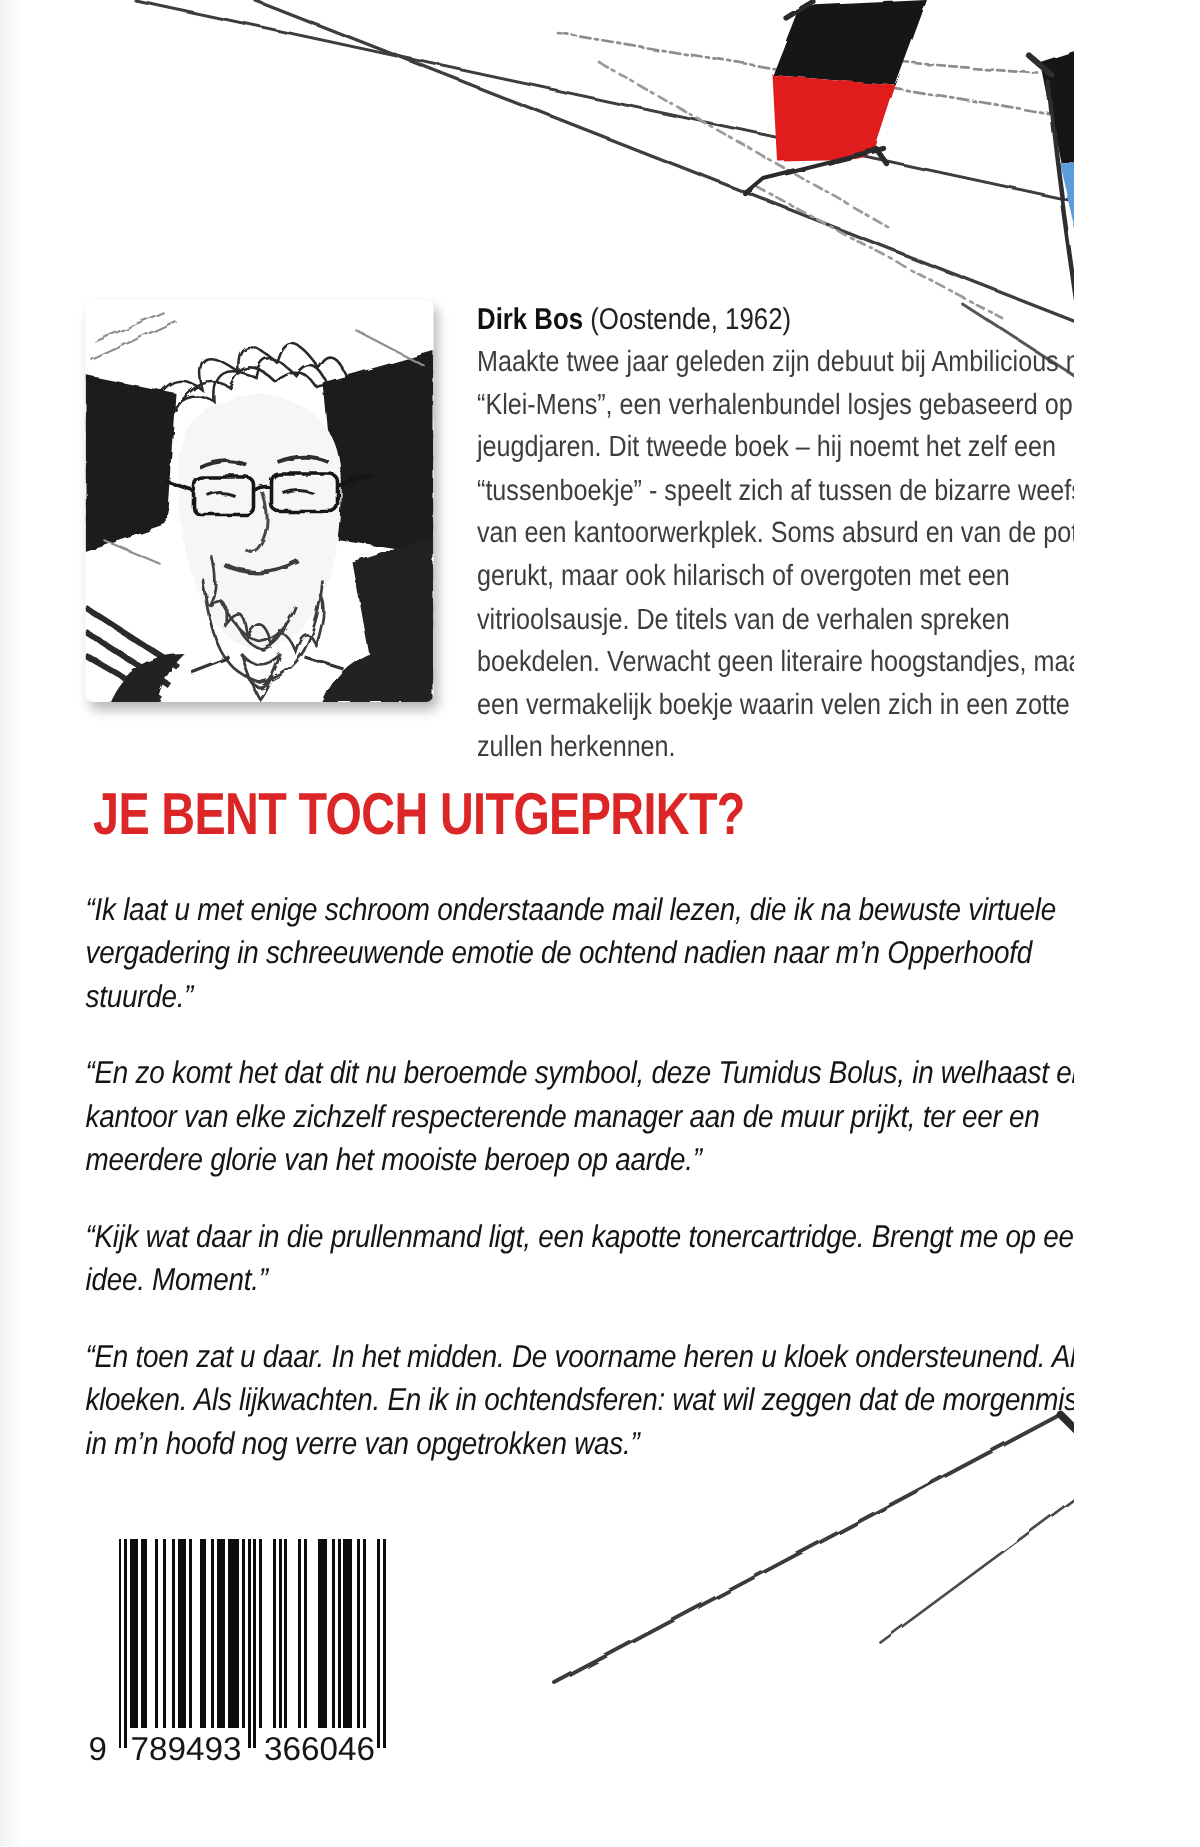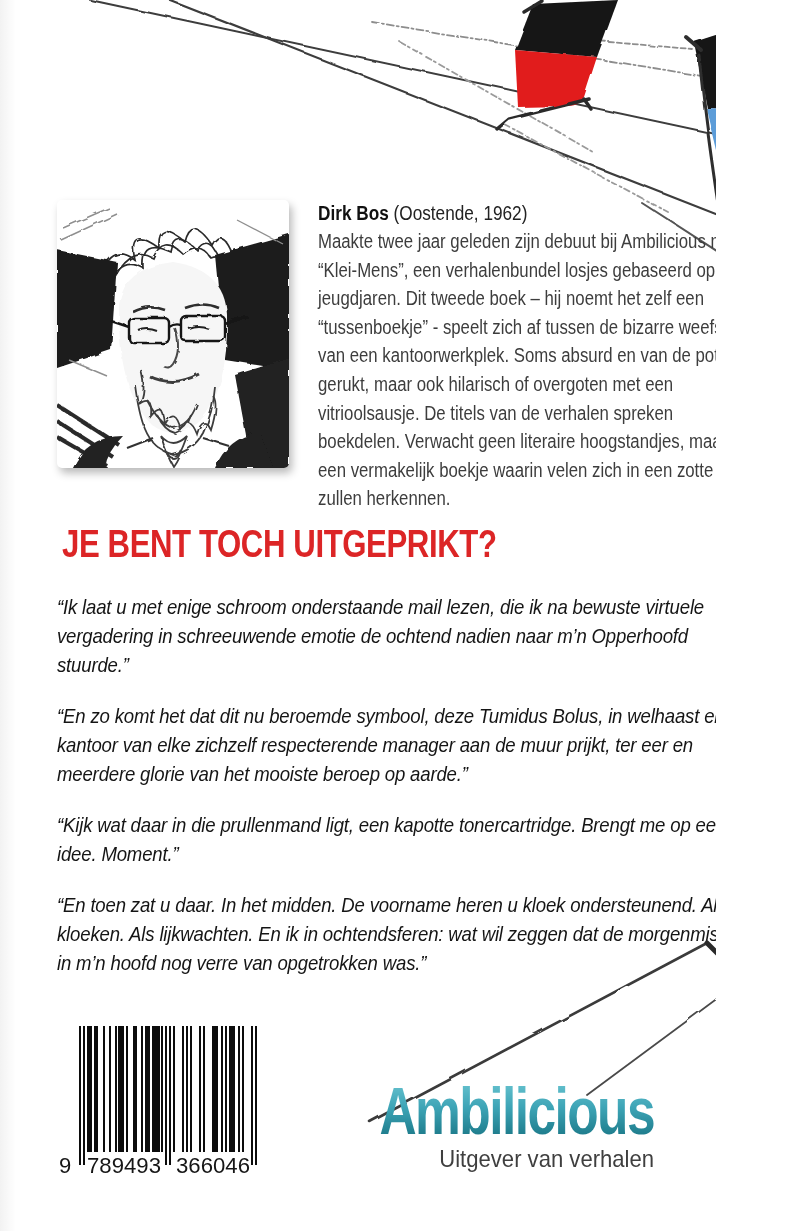--- a/index.html
+++ b/index.html
@@ -266,18 +266,14 @@
         <rect x="183.29" y="14" width="1.93" height="126"></rect>
         <rect x="187.04" y="14" width="1.93" height="126"></rect>
         <rect x="196.41" y="14" width="1.93" height="139"></rect>
         <rect x="200.16" y="14" width="1.93" height="139"></rect>
       </g>
     <text x="4" y="161">9</text>
     <text x="32" y="161" textLength="74" lengthAdjust="spacingAndGlyphs">789493</text>
     <text x="121" y="161" textLength="74" lengthAdjust="spacingAndGlyphs">366046</text>
   </svg>
 
-  <div class="logo-wrap">
-    <div class="logo-text">Ambilicious</div>
-    <div class="tagline">Uitgever van verhalen</div>
-  </div>
 
 </div>
 
 </body></html>

